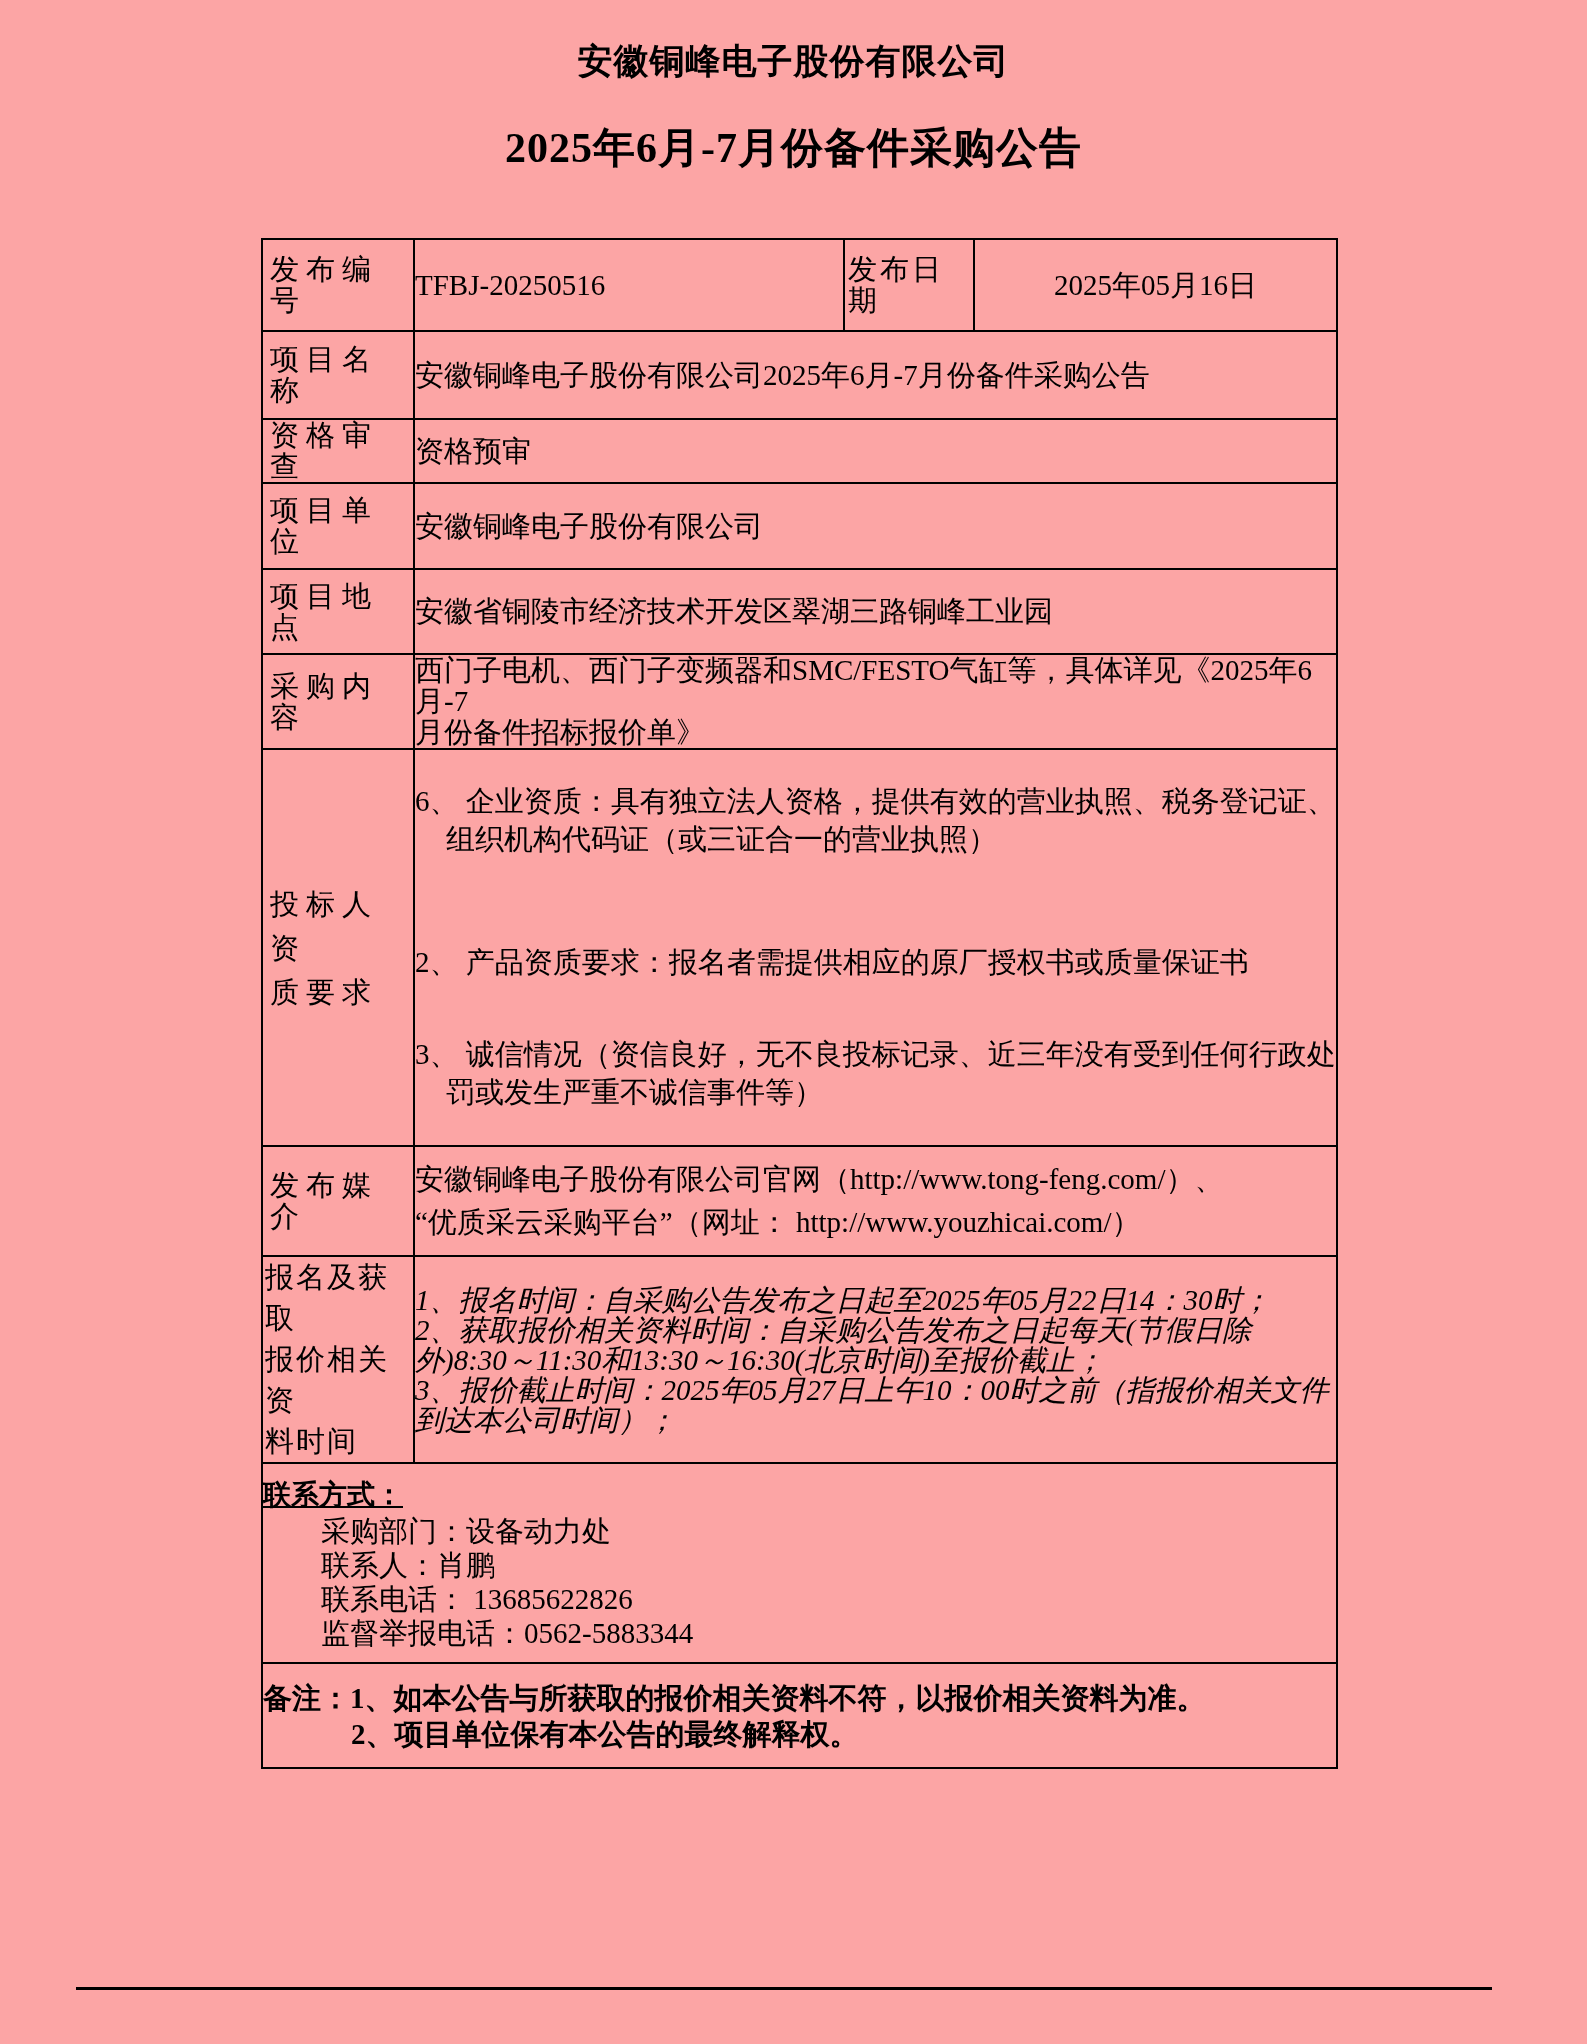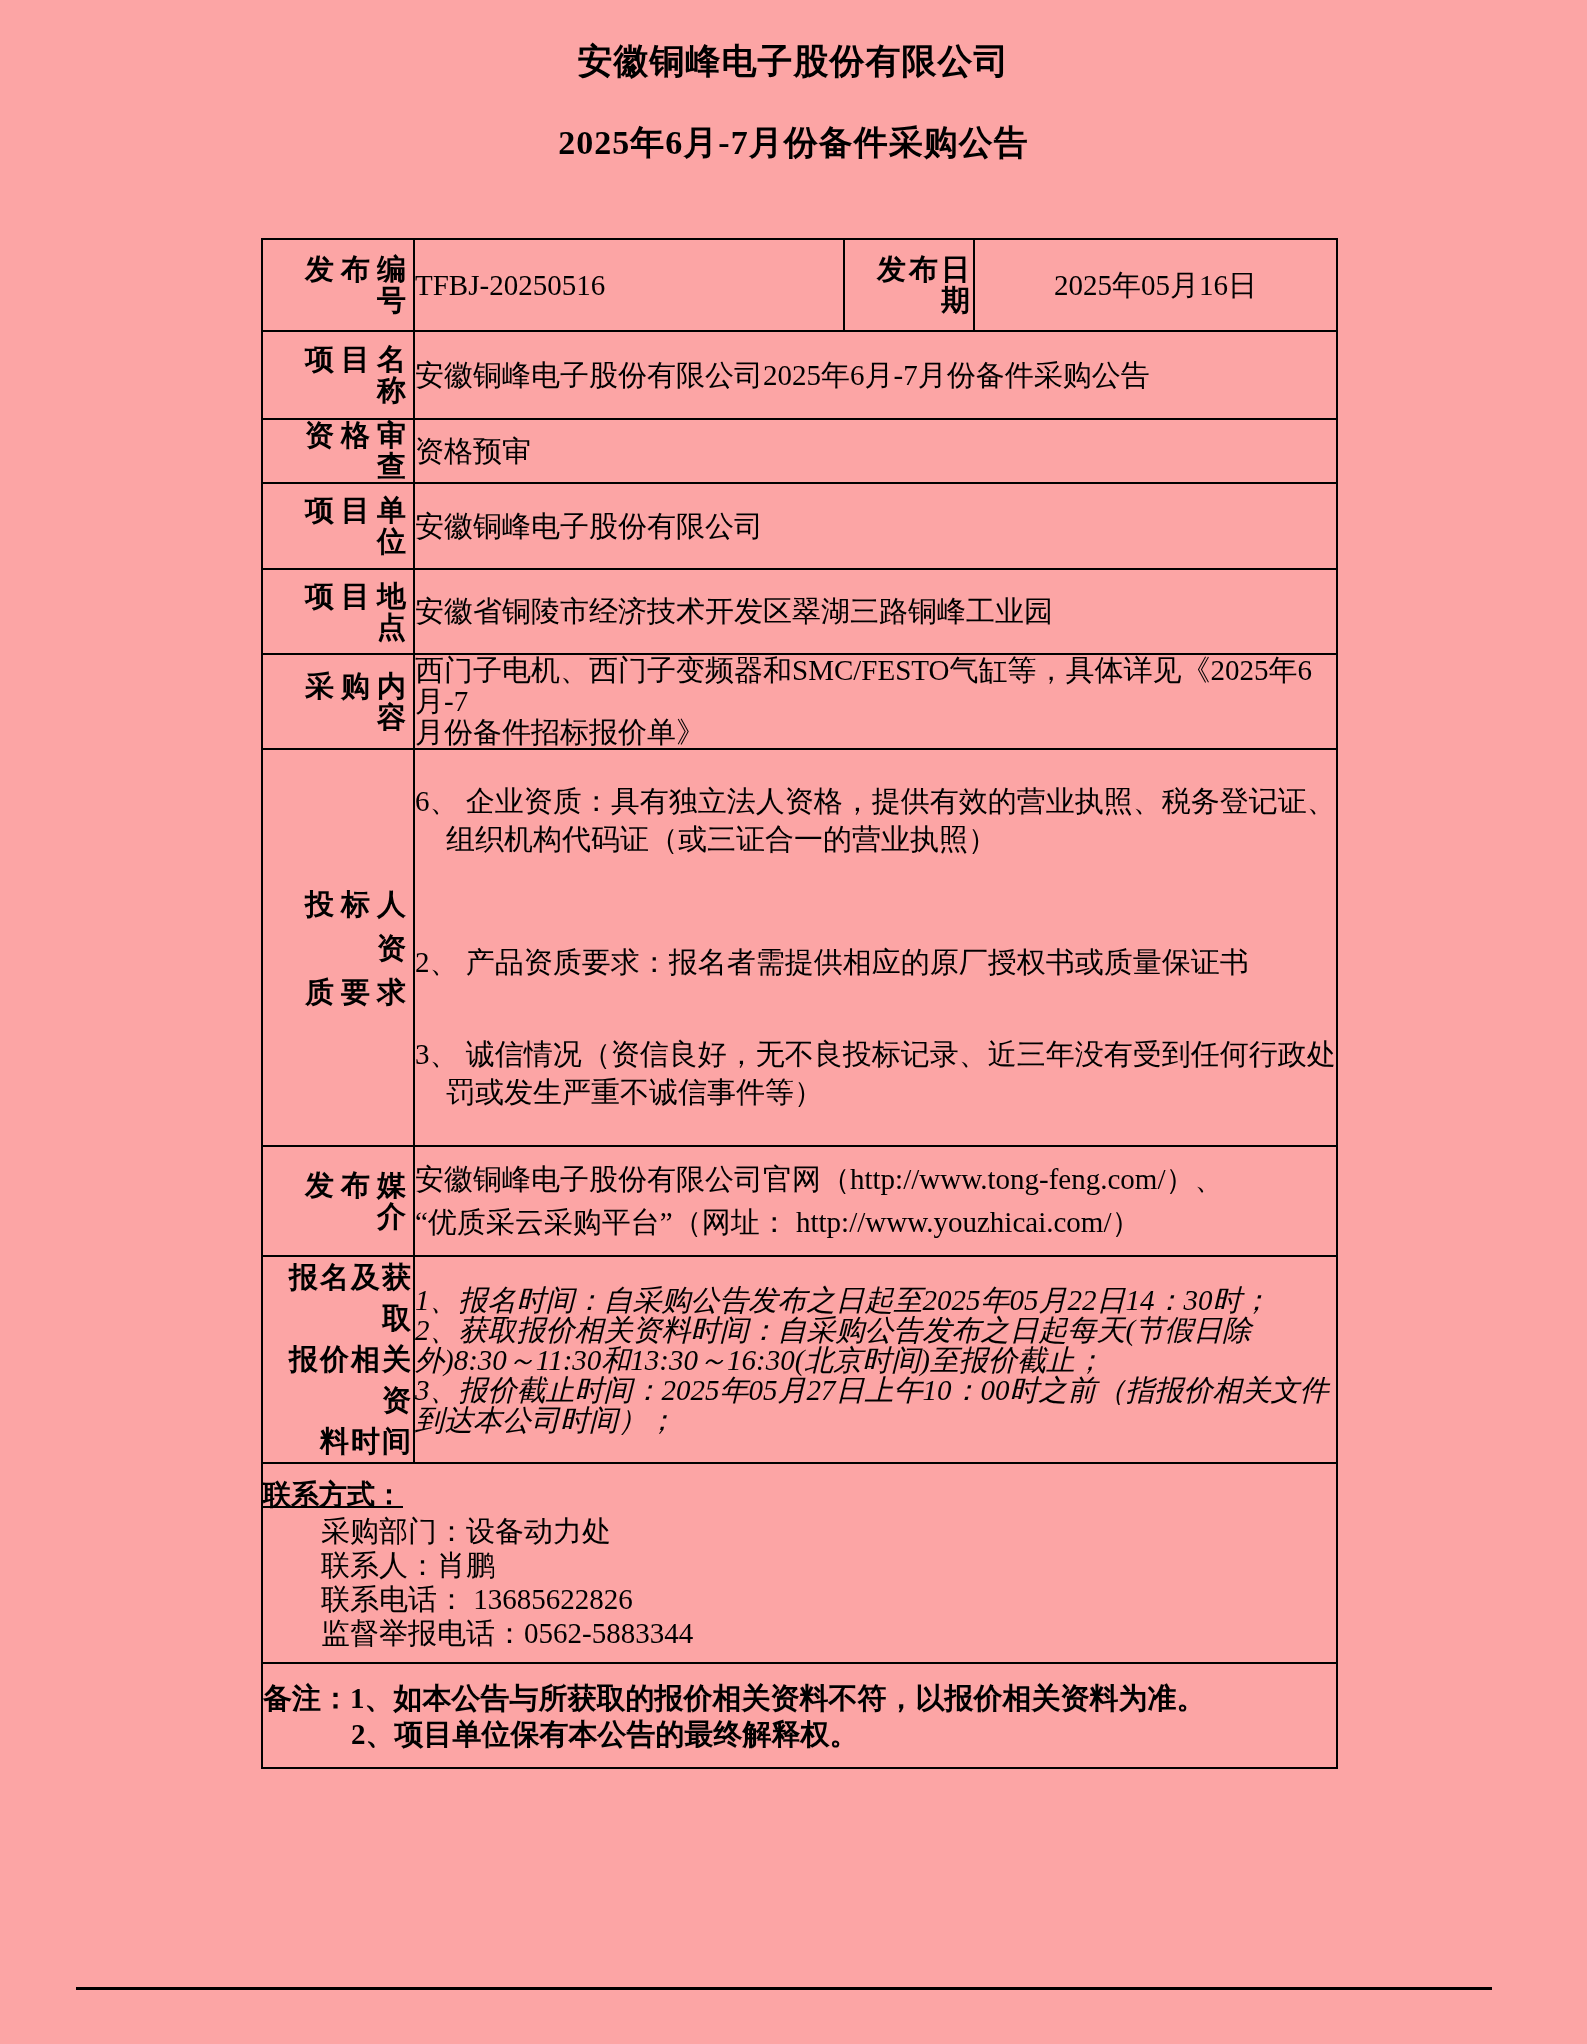--- a/index.html
+++ b/index.html
@@ -17,43 +17,43 @@
     top: 38px; left: 0; width: 100%;
     text-align: center;
     font-size: 35px;
     font-weight: bold;
     letter-spacing: 1px;
   }
   .doc-subtitle {
     position: absolute;
     top: 120px; left: 0; width: 100%;
     text-align: center;
-    font-size: 34px;
+    font-size: 42px;
     font-weight: bold;
     letter-spacing: 1px;
   }
   table.tbl {
     position: absolute;
     left: 261px;
     top: 238px;
     width: 1075px;
     border-collapse: collapse;
     table-layout: fixed;
   }
   .tbl td {
     border: 2px solid #000000;
     padding: 0;
     font-size: 29px;
     line-height: 31px;
     vertical-align: middle;
     overflow: hidden;
   }
   .lbl {
-    font-weight: bold;
-    text-align: right;
+    font-weight: normal;
+    text-align: left;
   }
   .lbl .lline { letter-spacing: 7px; padding-left: 7px; line-height: 44px; }
   .lbl .lline.tight { letter-spacing: 2px; padding-left: 2px; line-height: 41px; }
   .lbl .single { letter-spacing: 7px; padding-left: 7px; }
   .lbl-date .single { letter-spacing: 3px; padding-left: 3px; }
   .val { text-align: left; padding: 4px 8px; }
   .val-center { text-align: center; }
   .twoline .line { line-height: 31px; }
   .media-cell .line { line-height: 43px; }
   .qual-cell {

